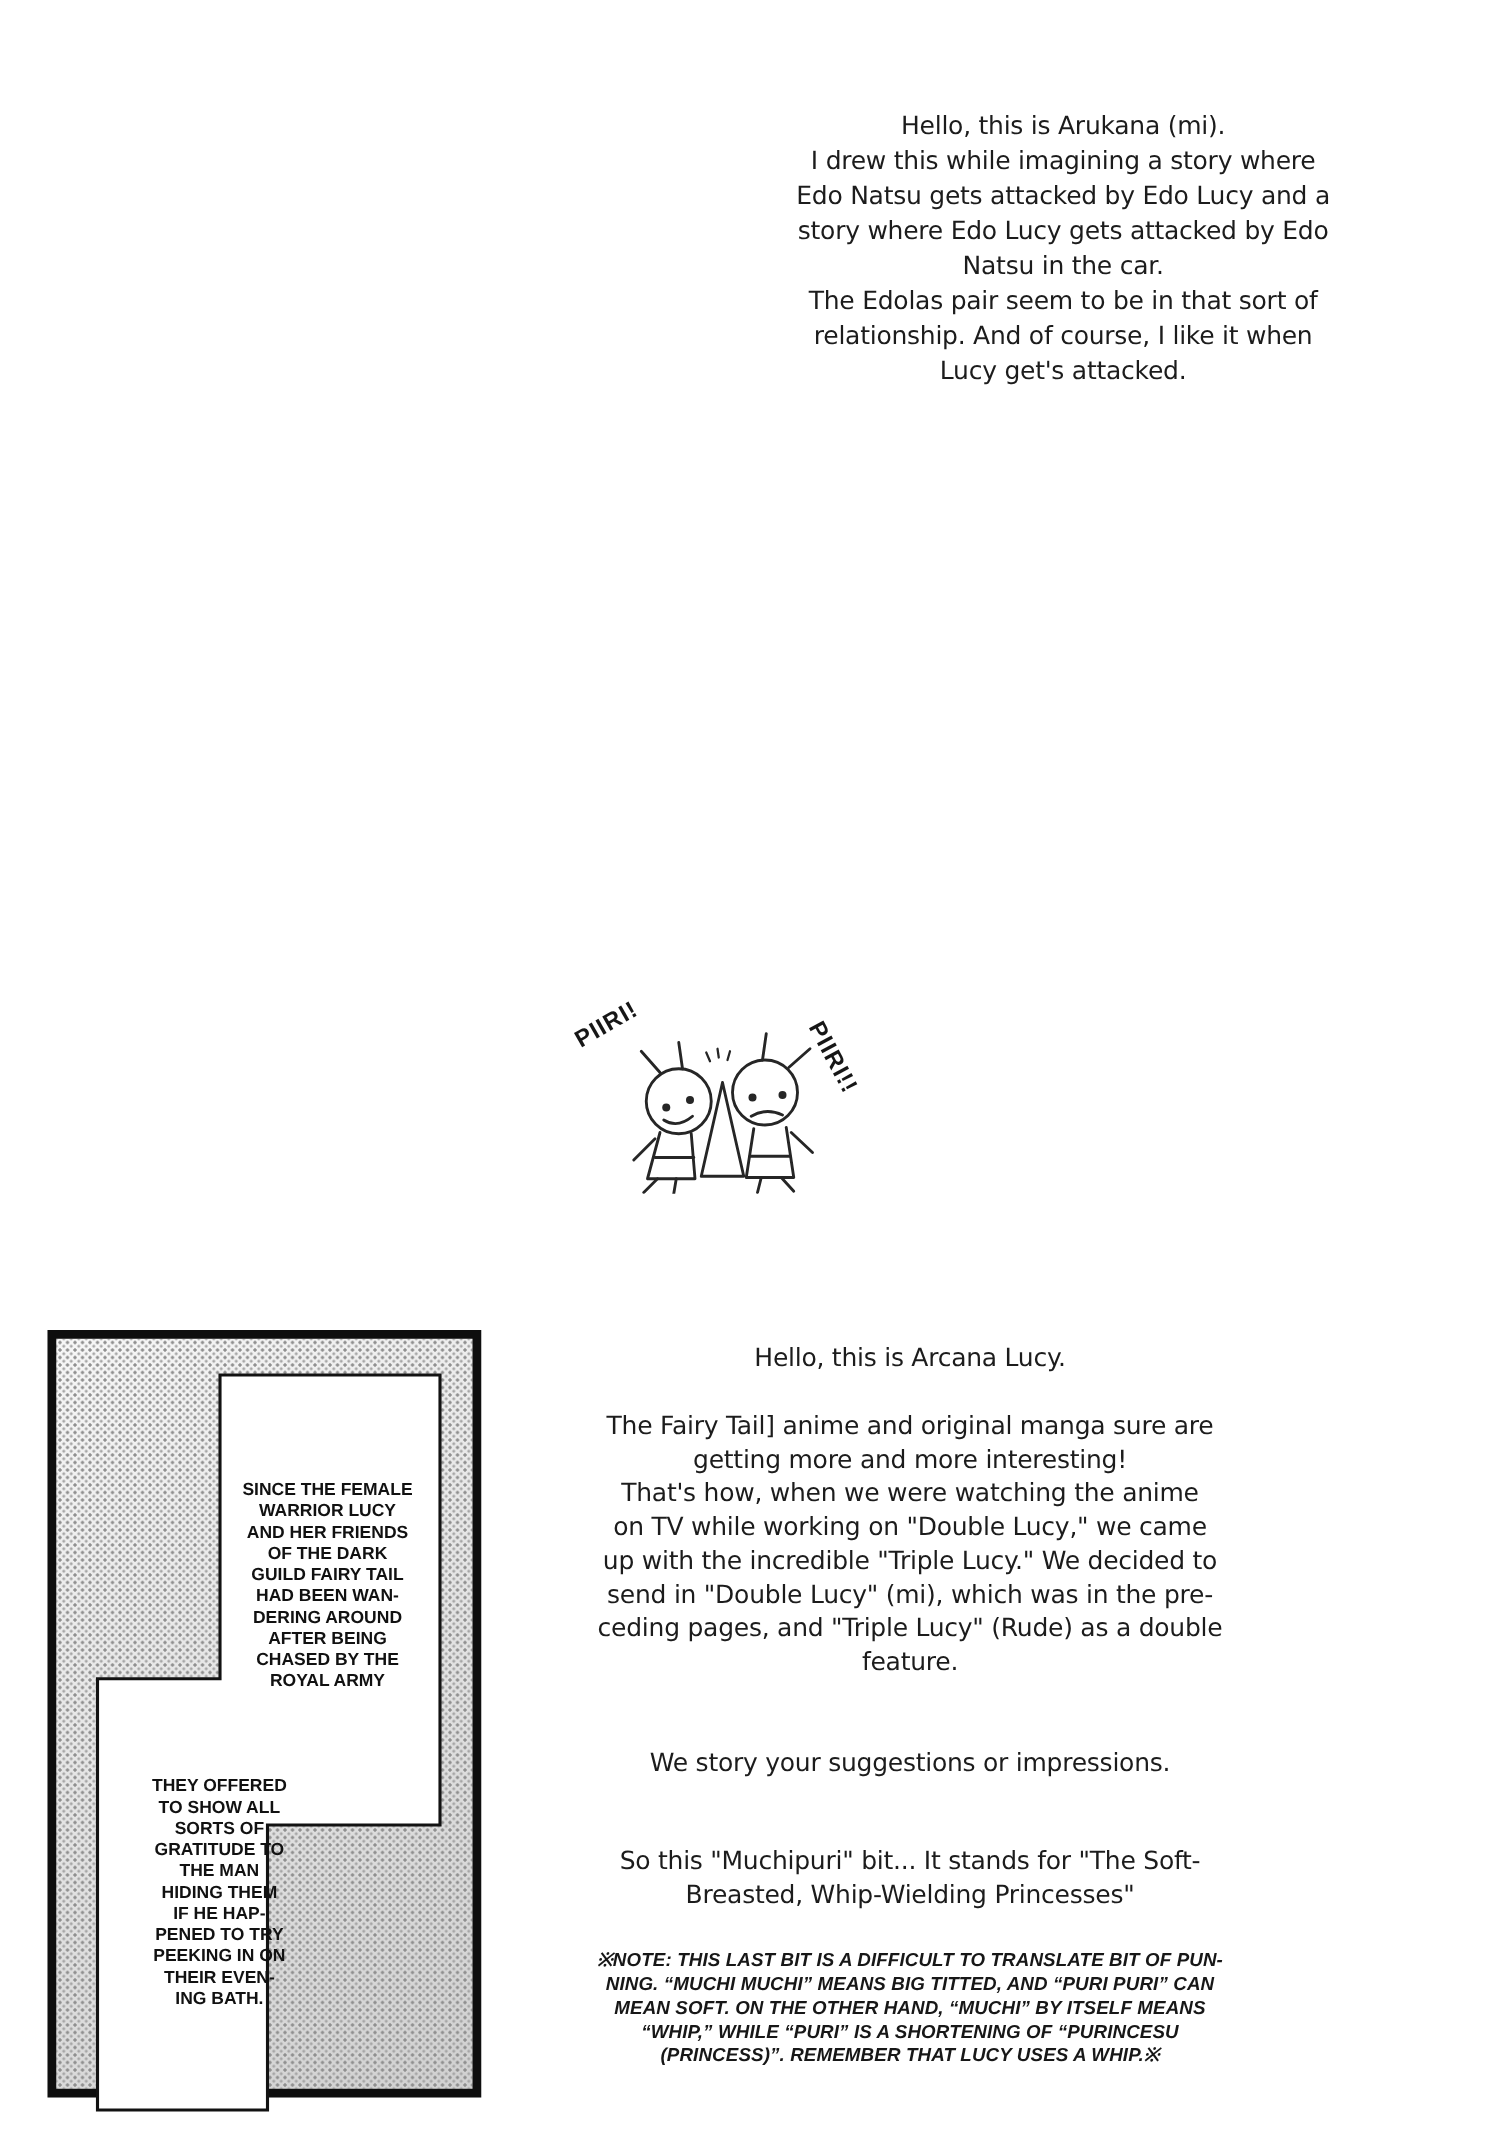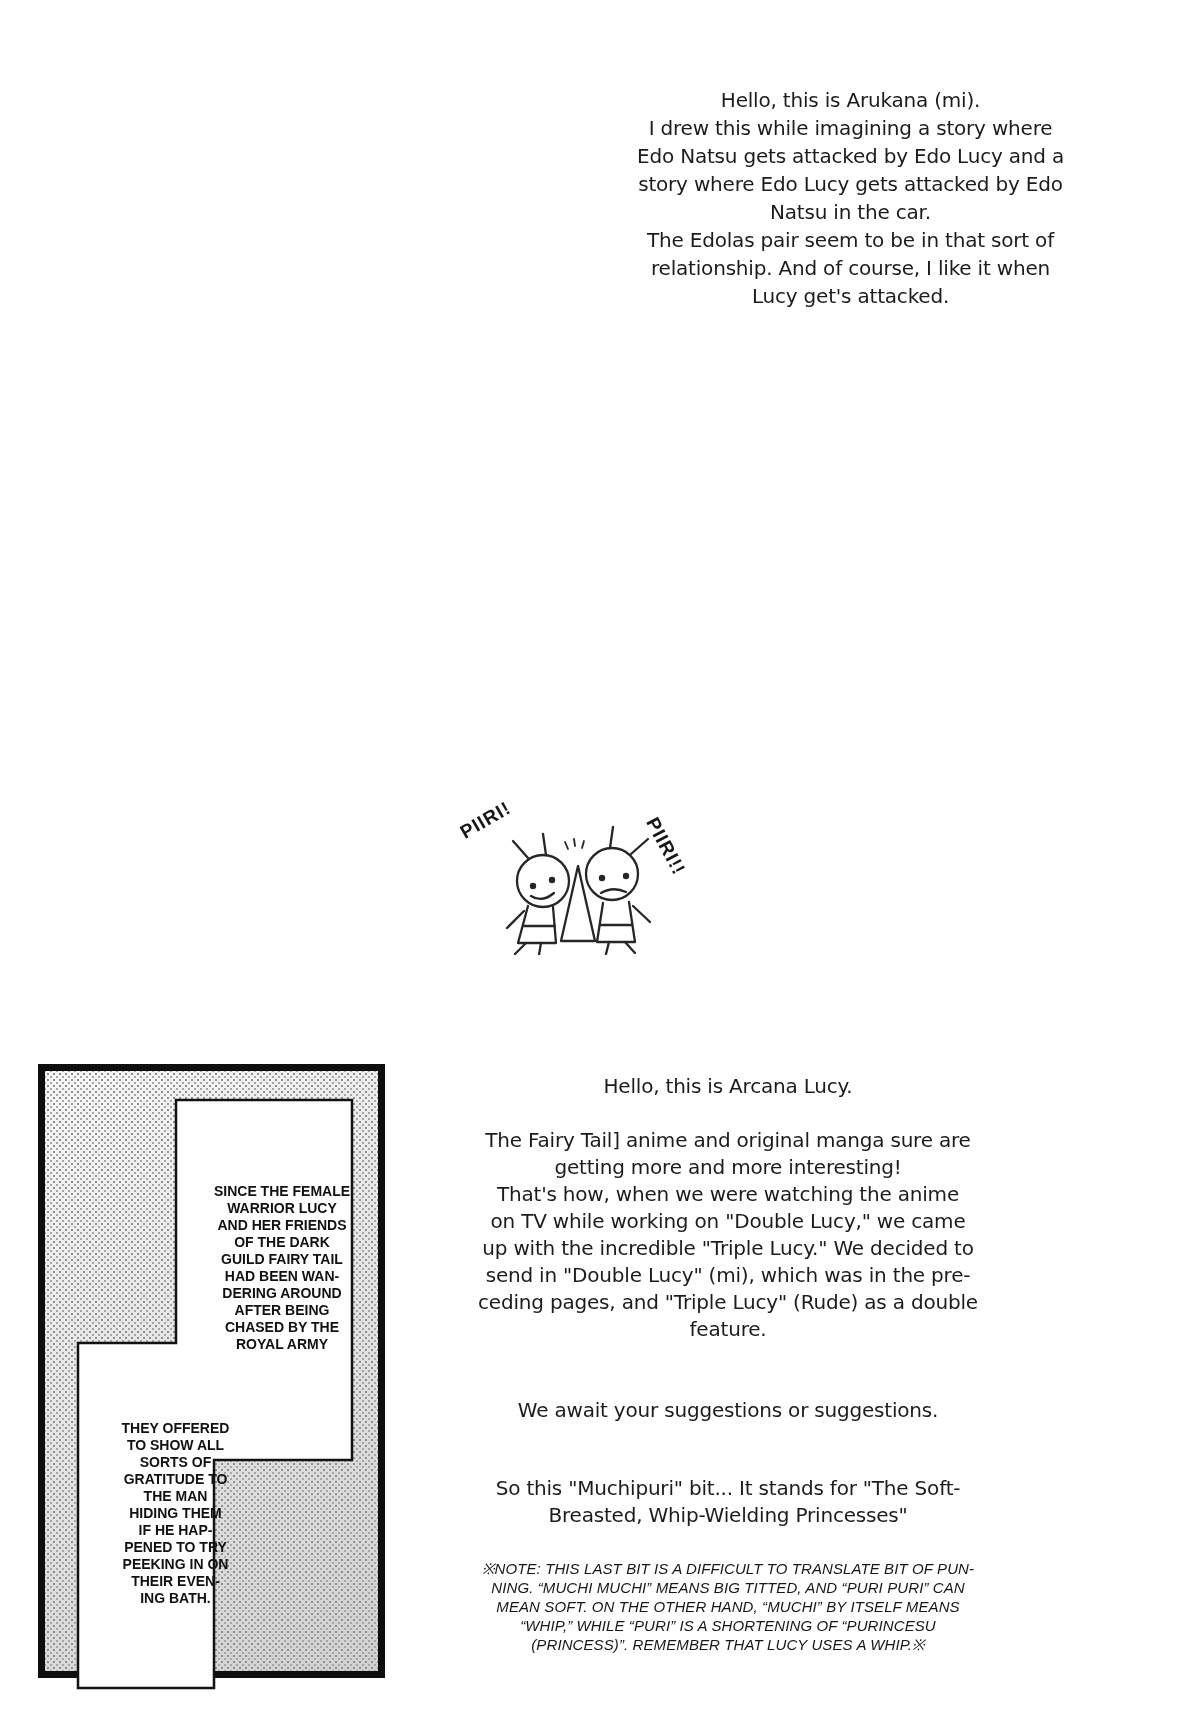--- a/index.html
+++ b/index.html
@@ -22,21 +22,21 @@
   .hand p{margin:0;white-space:pre-line;}
   .top-note{left:578px;top:58px;width:545px;}
   .top-note .para2{margin-top:14px;}
   .bottom-note{left:428px;top:1046px;width:600px;line-height:27px;}
   .bottom-note .para2{}
   .bottom-note .para3{margin-top:27px;}
   .bottom-note .para4{margin-top:24px;}
   .bottom-note .tnote{
     margin-top:3px;
     font-family:"Liberation Sans", sans-serif;
-    font-weight:normal;font-style:italic;
+    font-weight:bold;font-style:italic;
     font-size:15px;line-height:19px;letter-spacing:0.1px;
     color:#171717;
   }
 
   
   .doodle{position:absolute;left:425px;top:735px;width:260px;height:220px;}
   .cry{
     position:absolute;
     font-family:"Liberation Sans", sans-serif;
     font-weight:bold;font-size:19px;letter-spacing:1px;color:#161616;
@@ -58,21 +58,21 @@
     background-size:6px 6px, 6px 6px, 100% 100%;
     background-position:0 0, 3px 3px, 0 0;
   }
   .panel-outline{position:absolute;left:38px;top:1064px;width:347px;height:640px;}
   .caption{
     position:absolute;
     font-family:"Liberation Sans", sans-serif;
     font-weight:bold;font-size:14px;line-height:17px;
     text-align:center;white-space:pre-line;color:#111;
   }
-  .caption-top{left:193px;top:1183px;width:178px;}
+  .caption-top{left:173px;top:1183px;width:178px;}
   .caption-bottom{left:80px;top:1420px;width:145px;padding-left:23px;}
 </style>
 </head>
 <body>
 
 <div class="page">
 
   <div class="hand top-note">
     <p>Hello, this is Arukana (mi).
 I drew this while imagining a story where
@@ -151,21 +151,21 @@
   <div class="hand bottom-note">
     <p>Hello, this is Arcana Lucy.</p>
     <p class="para2">The Fairy Tail] anime and original manga sure are
 getting more and more interesting!
 That's how, when we were watching the anime
 on TV while working on "Double Lucy," we came
 up with the incredible "Triple Lucy." We decided to
 send in "Double Lucy" (mi), which was in the pre-
 ceding pages, and "Triple Lucy" (Rude) as a double
 feature.</p>
-    <p class="para3">We await your suggestions or suggestions.</p>
+    <p class="para3">We story your suggestions or impressions.</p>
     <p class="para4">So this "Muchipuri" bit... It stands for "The Soft-
 Breasted, Whip-Wielding Princesses"</p>
     <p class="tnote">※NOTE: THIS LAST BIT IS A DIFFICULT TO TRANSLATE BIT OF PUN-
 NING. “MUCHI MUCHI” MEANS BIG TITTED, AND “PURI PURI” CAN
 MEAN SOFT. ON THE OTHER HAND, “MUCHI” BY ITSELF MEANS
 “WHIP,” WHILE “PURI” IS A SHORTENING OF “PURINCESU
 (PRINCESS)”. REMEMBER THAT LUCY USES A WHIP.※</p>
     
   </div>
 

